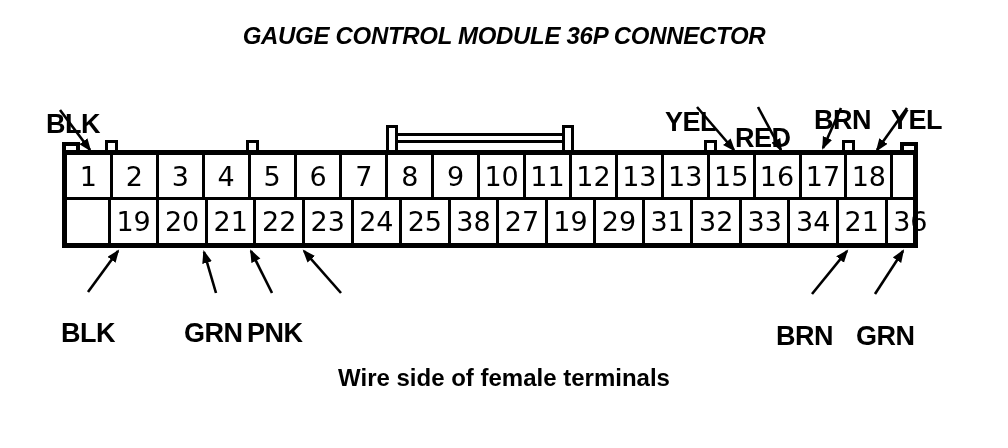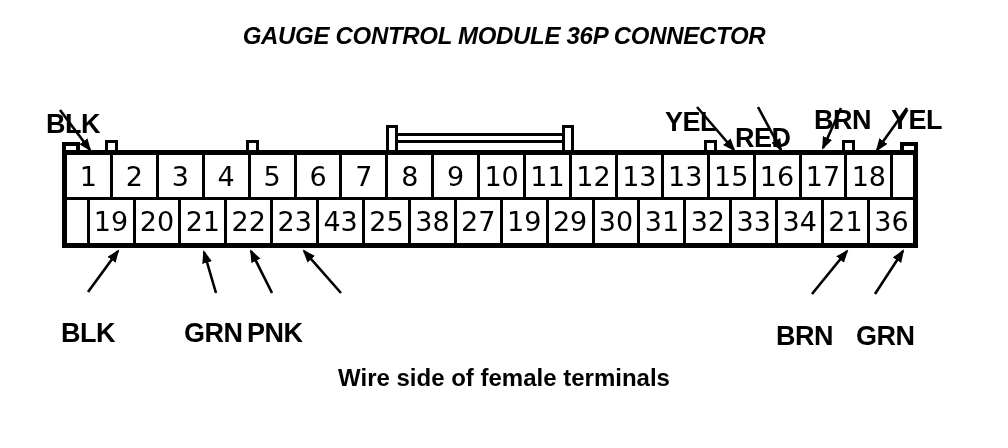--- a/index.html
+++ b/index.html
@@ -9,21 +9,21 @@
          font-weight:bold;font-size:24px;letter-spacing:-0.3px;font-style:italic;}
   .caption{position:absolute;top:364px;left:0;width:100%;text-align:center;
            font-weight:bold;font-size:24px;}
 
   
   .cbody{position:absolute;left:62px;top:150px;width:856px;height:98px;
          border:5px solid #000;background:#fff;box-sizing:border-box;
          display:flex;flex-direction:column;}
   .row{display:flex;width:100%;box-sizing:border-box;}
   .row.top{height:45px;border-bottom:3px solid #000;}
-  .row.bottom{flex:1;}
+  .row.bottom{flex:1;margin-left:20px;}
   .cell{flex:46 0 0;border-left:3px solid #000;box-sizing:border-box;
         display:flex;align-items:center;justify-content:center;
         font-family:"DejaVu Sans",sans-serif;font-size:27px;line-height:1;}
   .cell:first-child{border-left:none;}
   .cell.narrow{flex:21 0 0;}
 
   
   .ear,.tab,.post{position:absolute;background:#fff;box-sizing:border-box;
                   border:4px solid #000;border-bottom:none;}
   .ear{top:142px;height:9px;width:18px;}
@@ -86,27 +86,26 @@
         <div class="cell">18</div>
         <div class="cell narrow"></div>
       </div>
     <div class="row bottom">
         <div class="cell narrow"></div>
         <div class="cell">19</div>
         <div class="cell">20</div>
         <div class="cell">21</div>
         <div class="cell">22</div>
         <div class="cell">23</div>
-        <div class="cell">43</div>
+        <div class="cell">24</div>
         <div class="cell">25</div>
         <div class="cell">38</div>
         <div class="cell">27</div>
         <div class="cell">19</div>
         <div class="cell">29</div>
-        <div class="cell">30</div>
         <div class="cell">31</div>
         <div class="cell">32</div>
         <div class="cell">33</div>
         <div class="cell">34</div>
         <div class="cell">21</div>
         <div class="cell">36</div>
       </div>
   </div>
 
   <svg class="arrows" width="1008" height="448" viewBox="0 0 1008 448">

